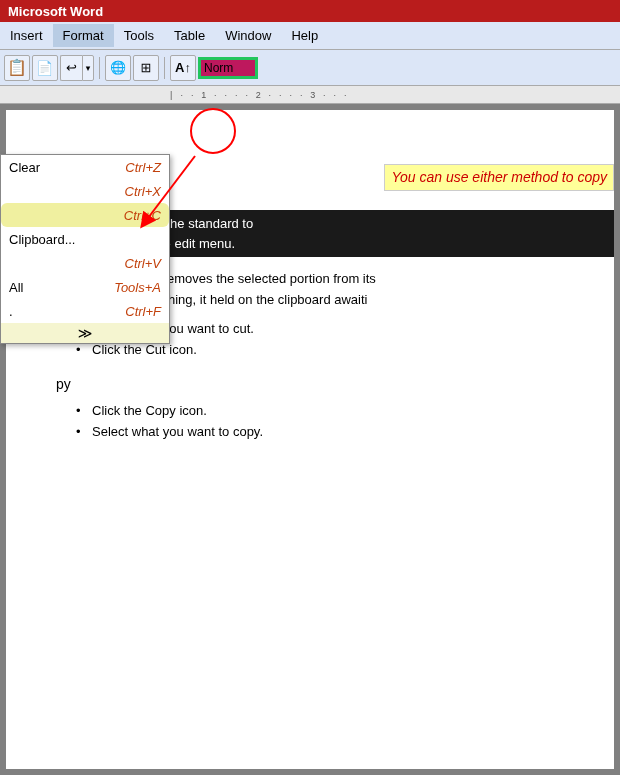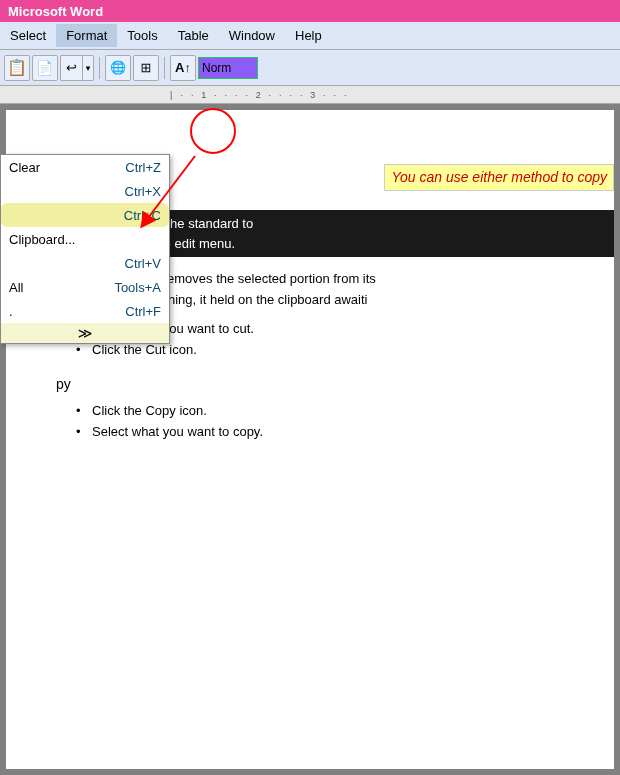--- a/index.html
+++ b/index.html
@@ -8,21 +8,21 @@
       height: 775px;
       font-family: Arial, sans-serif;
       font-size: 13px;
       background: #fff;
       overflow: hidden;
       position: relative;
     }
 
     
     .title-bar {
-      background: #ec4899;
+      background: #b91c1c;
       color: white;
       font-size: 13px;
       font-weight: bold;
       padding: 1px 8px;
       height: 22px;
       display: flex;
       align-items: center;
     }
 
     
@@ -95,22 +95,22 @@
       border: 1px solid #aaa;
       border-radius: 0 2px 2px 0;
       display: flex;
       align-items: center;
       justify-content: center;
       cursor: pointer;
       font-size: 9px;
     }
     .font-selector {
       height: 22px;
-      border: 1px solid #22c55e;
-      background: #8b5cf6;
+      border: 3px solid #22c55e;
+      background: #be185d;
       font-size: 12px;
       padding: 0 3px;
       width: 60px;
     }
 
     
     .ruler {
       height: 18px;
       background: #e8e8e8;
       border-bottom: 1px solid #aaa;
@@ -164,23 +164,24 @@
     }
     .dropdown-item.highlighted {
       background: #f0f0a0;
       border-radius: 6px;
     }
     .dropdown-item .label {
       flex: 1;
       font-size: 13px;
     }
     .dropdown-item .shortcut {
-      color: #0c4a6e;
+      color: #c2410c;
       font-size: 13px;
       margin-left: 10px;
+      font-style: italic;
     }
     .dropdown-item .prefix {
       min-width: 30px;
       font-size: 13px;
     }
     .dropdown-more {
       background: #f5f5d0;
       display: flex;
       align-items: center;
       justify-content: center;
@@ -256,21 +257,21 @@
 <body>
 
 <div class="layout-wrapper">
 
   <div class="title-bar">
     <span>Microsoft Word</span>
   </div>
 
   <div class="menu-bar">
     <div class="menu-item">
-      <span>Select</span>
+      <span>Insert</span>
     </div>
     <div class="menu-item" style="background:#b8cce4;">
       <span>Format</span>
     </div>
     <div class="menu-item">
       <span>Tools</span>
     </div>
     <div class="menu-item">
       <span>Table</span>
     </div>

